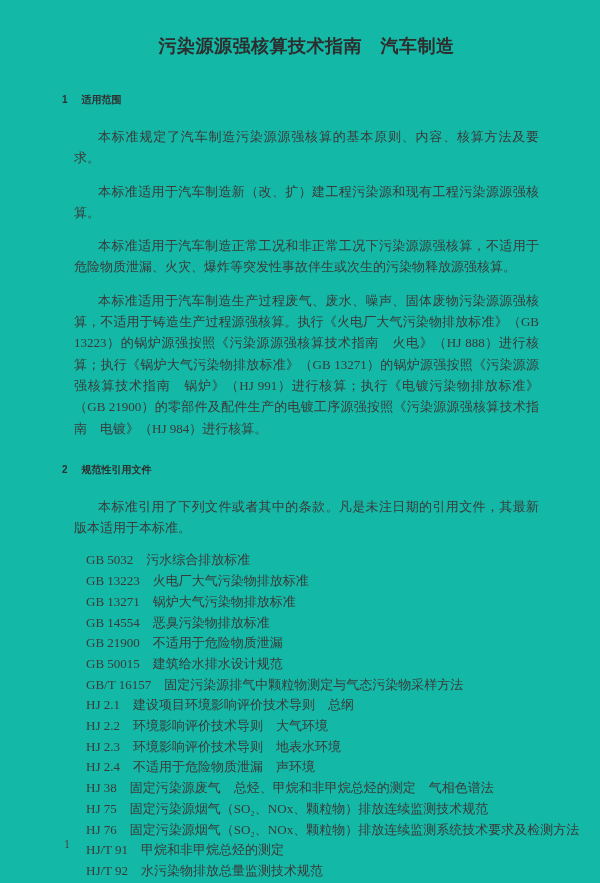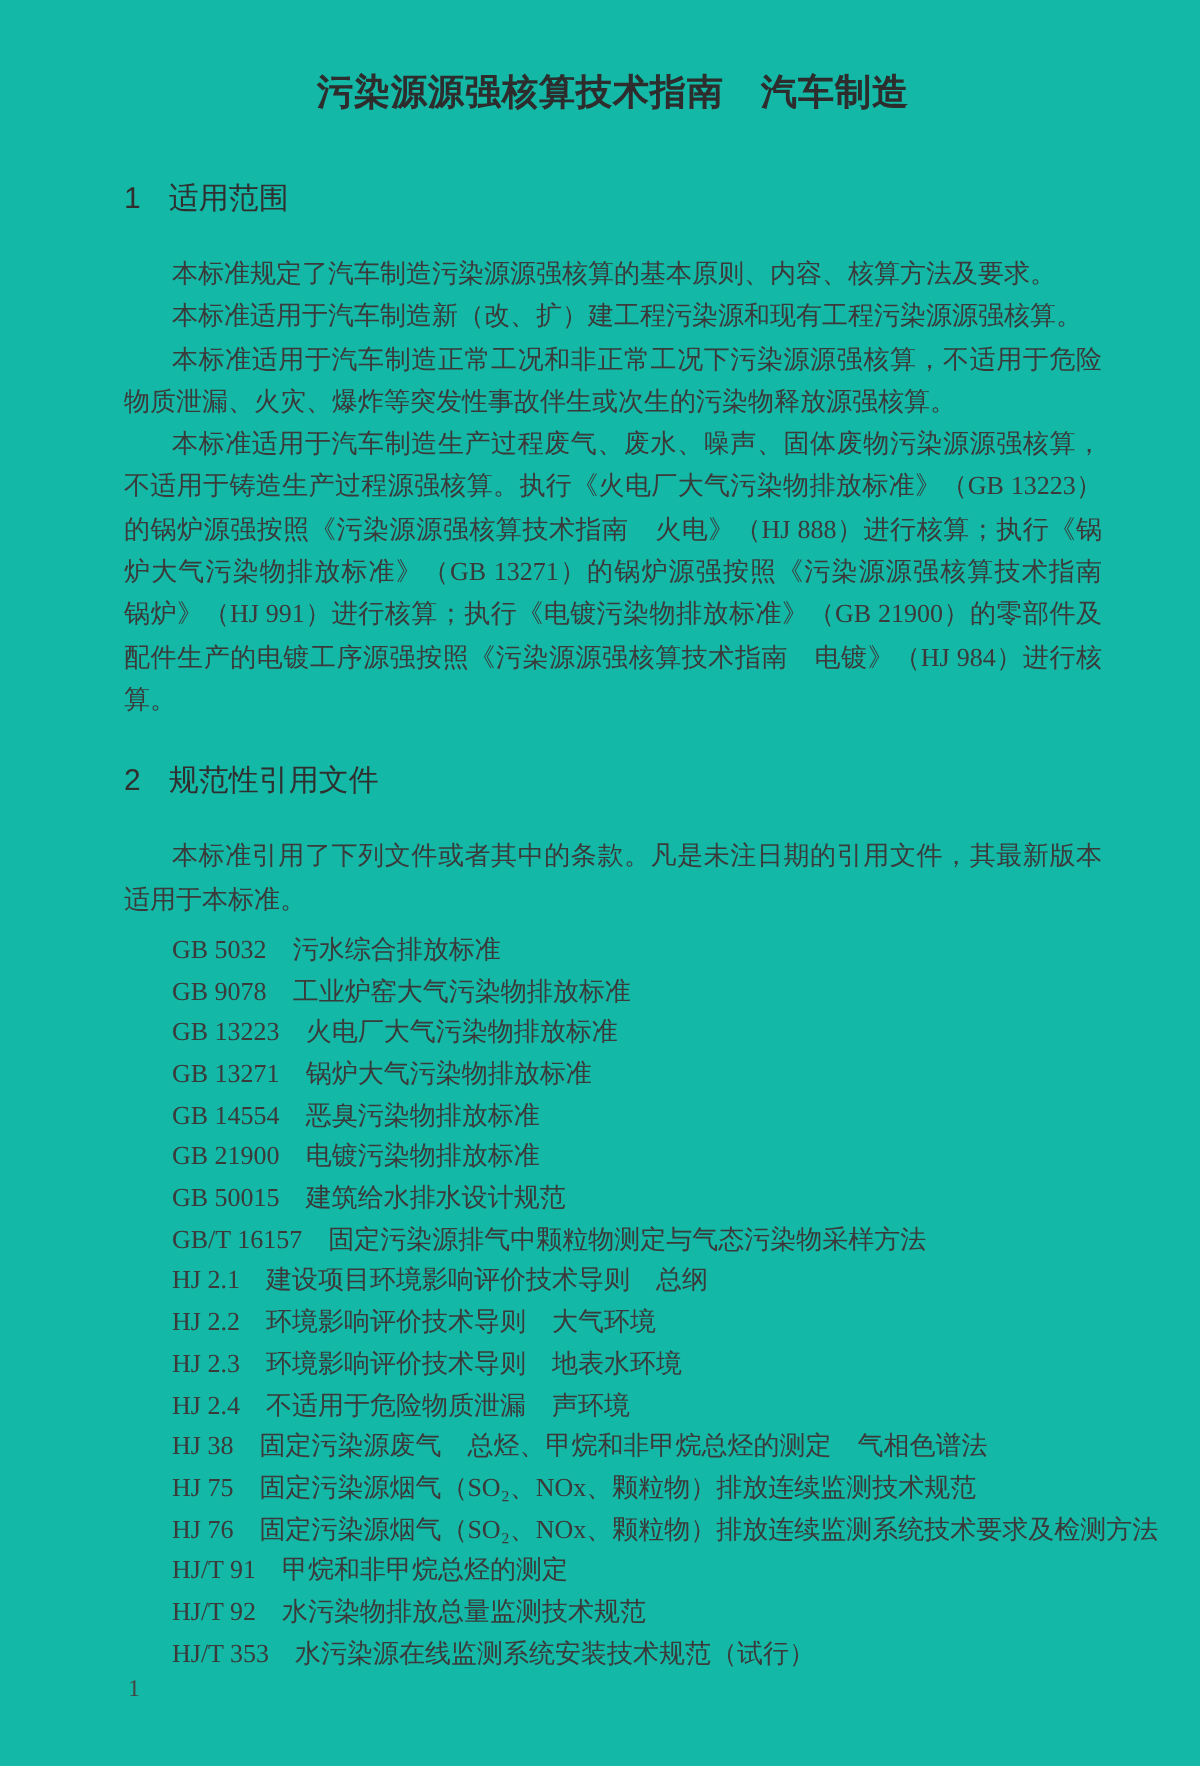--- a/index.html
+++ b/index.html
@@ -25,31 +25,31 @@
     text-align: center;
     font-family: "Liberation Sans", "DejaVu Sans", sans-serif;
     font-weight: bold;
     font-size: 18px;
     line-height: 24px;
     color: #2d2d2d;
     letter-spacing: 0.5px;
   }
   .sec-heading {
     font-family: "Liberation Sans", "DejaVu Sans", sans-serif;
-    font-weight: normal;
-    font-size: 15px;
+    font-weight: bold;
+    font-size: 10px;
     line-height: 19px;
     color: #2f2f2f;
   }
   .sec-heading .num { margin-right: 14px; }
   .sec-heading--first { margin-top: 32px; }
   .sec-heading--second { margin-top: 21px; }
   .paragraphs { margin-top: 17px; }
   .para {
-    margin: 0;
+    margin: 12px;
     text-indent: 24px;
     text-align: justify;
     color: #3a3a3a;
   }
   .ref-list {
     margin-top: 5px;
     padding-left: 24px;
   }
   .ref-row {
     white-space: nowrap;
@@ -90,39 +90,36 @@
   </div>
   <div class="paragraphs">
   <p class="para">本标准引用了下列文件或者其中的条款。凡是未注日期的引用文件，其最新版本适用于本标准。</p>
 </div>
 
   <div class="ref-list">
   <div class="ref-row">
     <span class="ref-code">GB 5032</span><span class="ref-title">污水综合排放标准</span>
   </div>
 
-  <div class="ref-row">
-    <span class="ref-code">GB 9078</span><span class="ref-title">工业炉窑大气污染物排放标准</span>
-  </div>
 
   <div class="ref-row">
     <span class="ref-code">GB 13223</span><span class="ref-title">火电厂大气污染物排放标准</span>
   </div>
 
   <div class="ref-row">
     <span class="ref-code">GB 13271</span><span class="ref-title">锅炉大气污染物排放标准</span>
   </div>
 
   <div class="ref-row">
     <span class="ref-code">GB 14554</span><span class="ref-title">恶臭污染物排放标准</span>
   </div>
 
 
   <div class="ref-row">
-    <span class="ref-code">GB 21900</span><span class="ref-title">电镀污染物排放标准</span>
+    <span class="ref-code">GB 21900</span><span class="ref-title">不适用于危险物质泄漏</span>
   </div>
 
 
   <div class="ref-row">
     <span class="ref-code">GB 50015</span><span class="ref-title">建筑给水排水设计规范</span>
   </div>
 
   <div class="ref-row">
     <span class="ref-code">GB/T 16157</span><span class="ref-title">固定污染源排气中颗粒物测定与气态污染物采样方法</span>
   </div>

